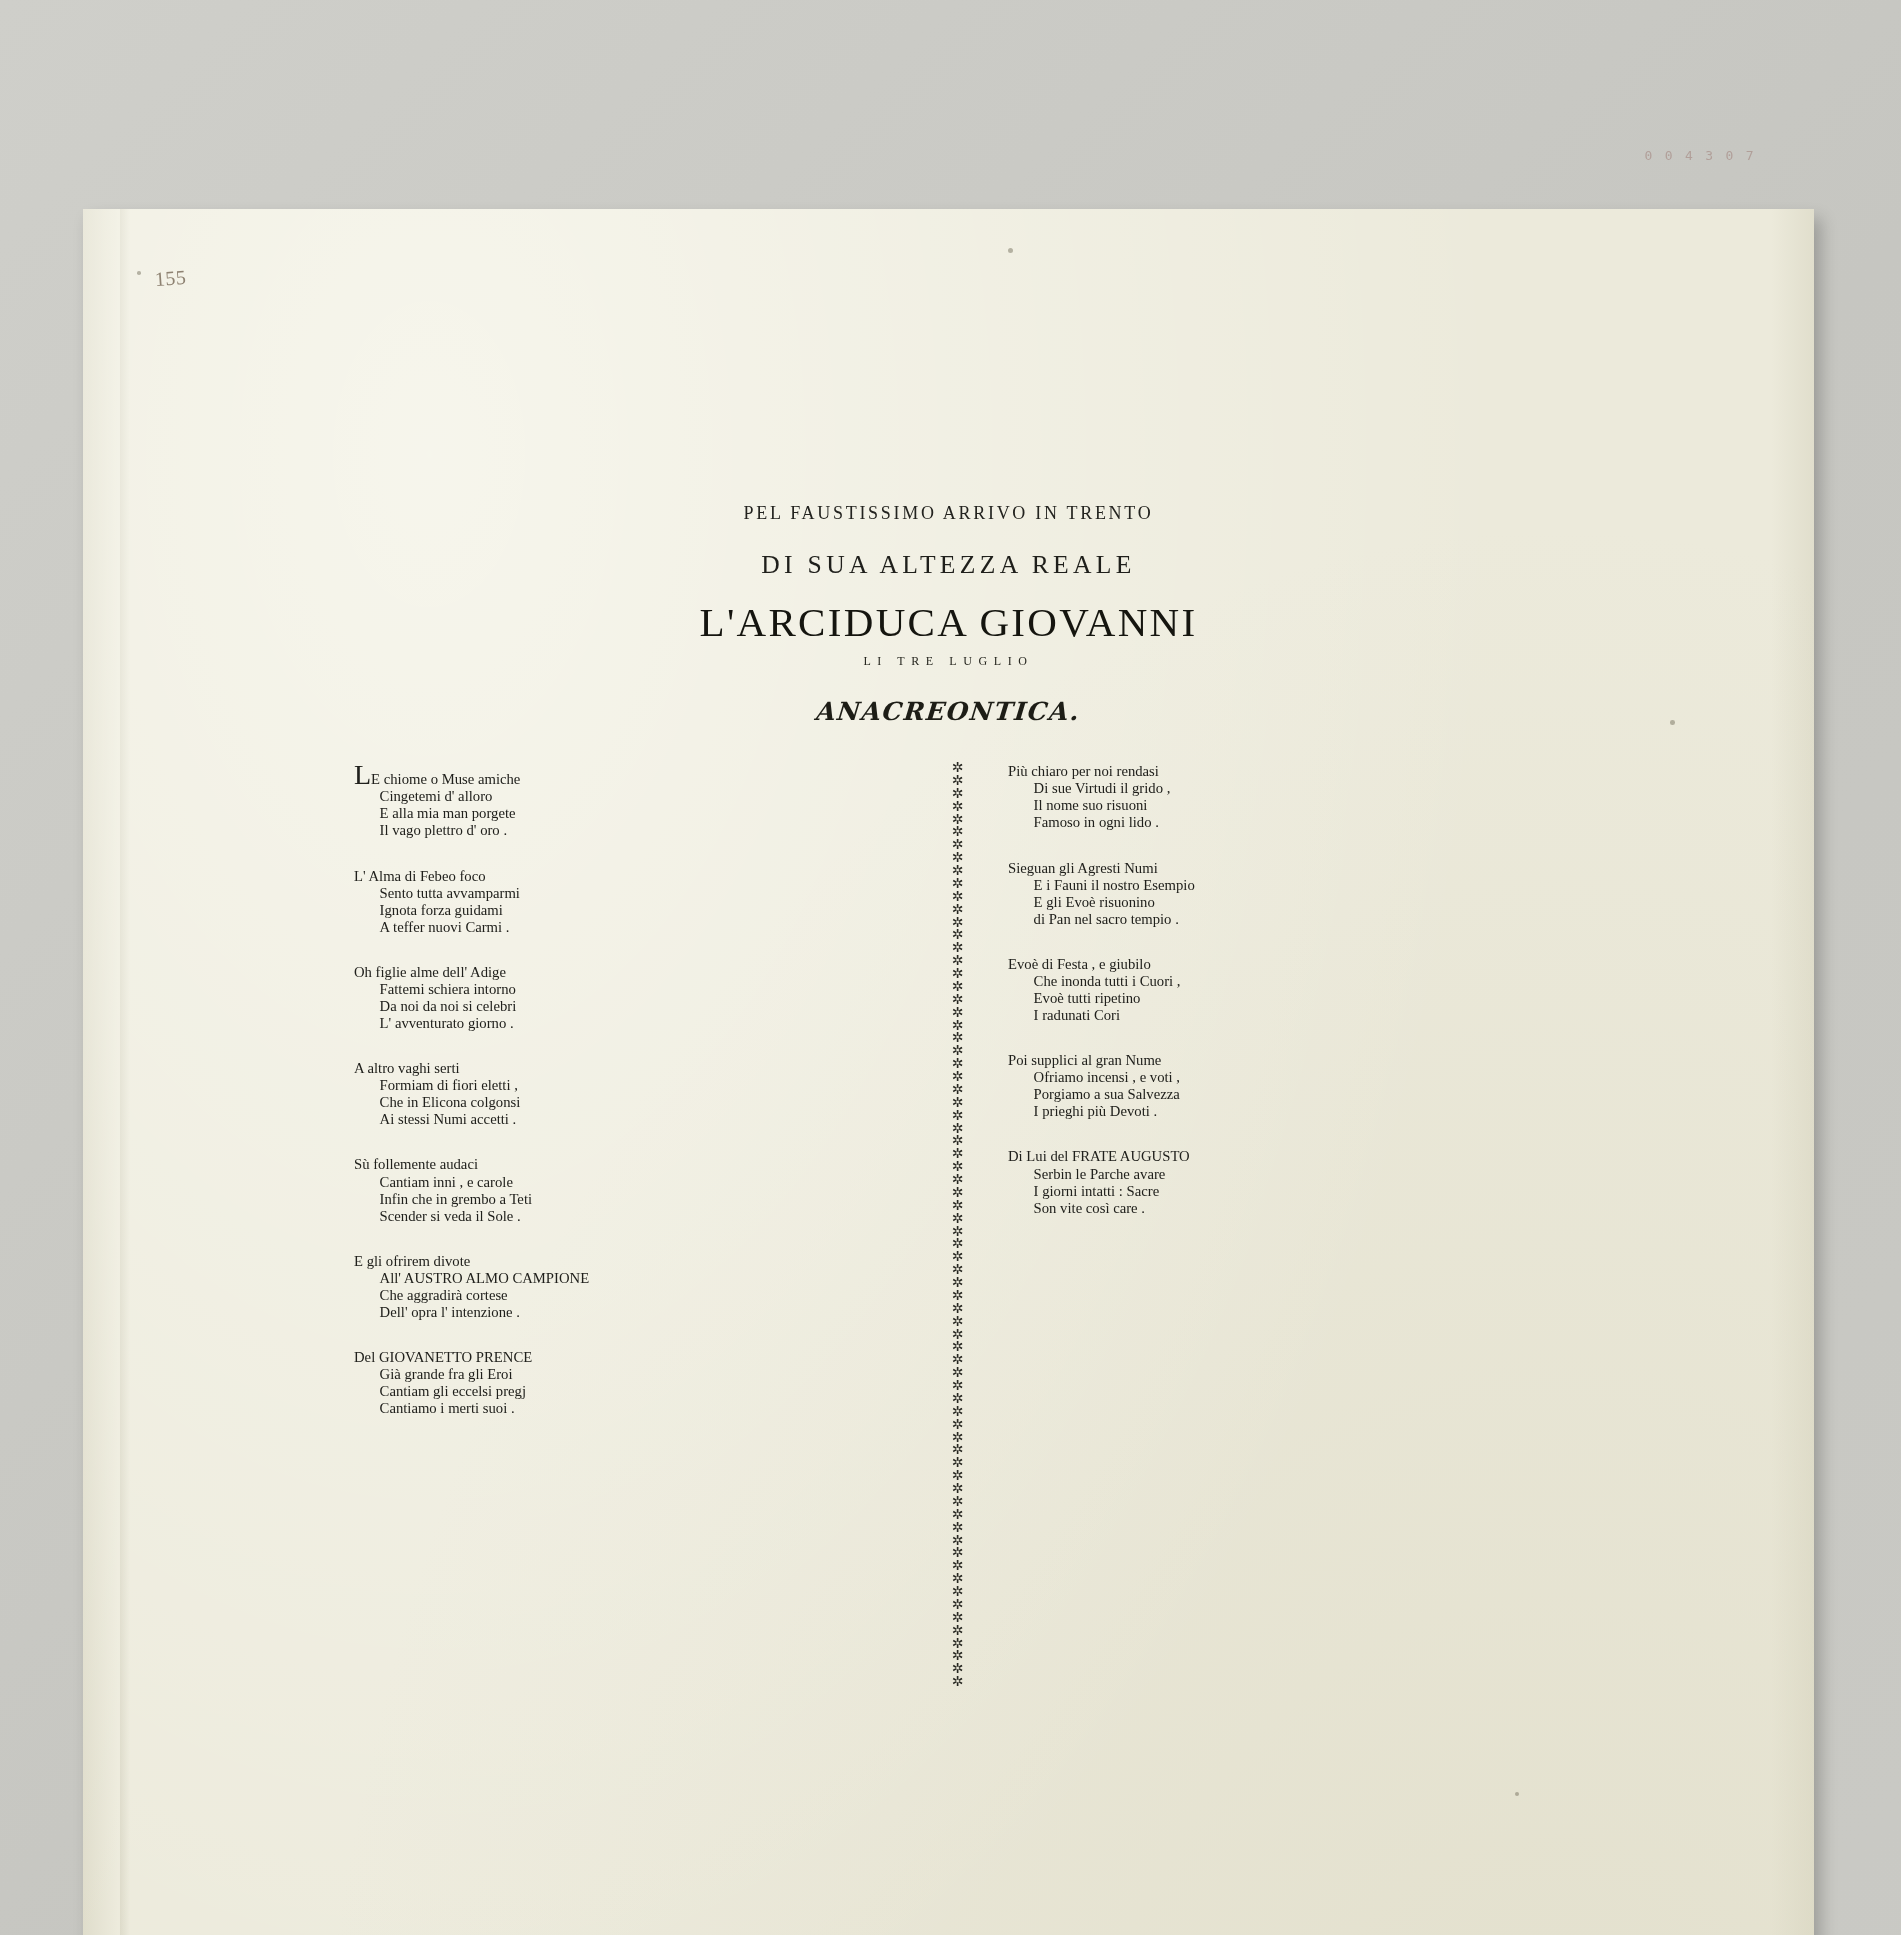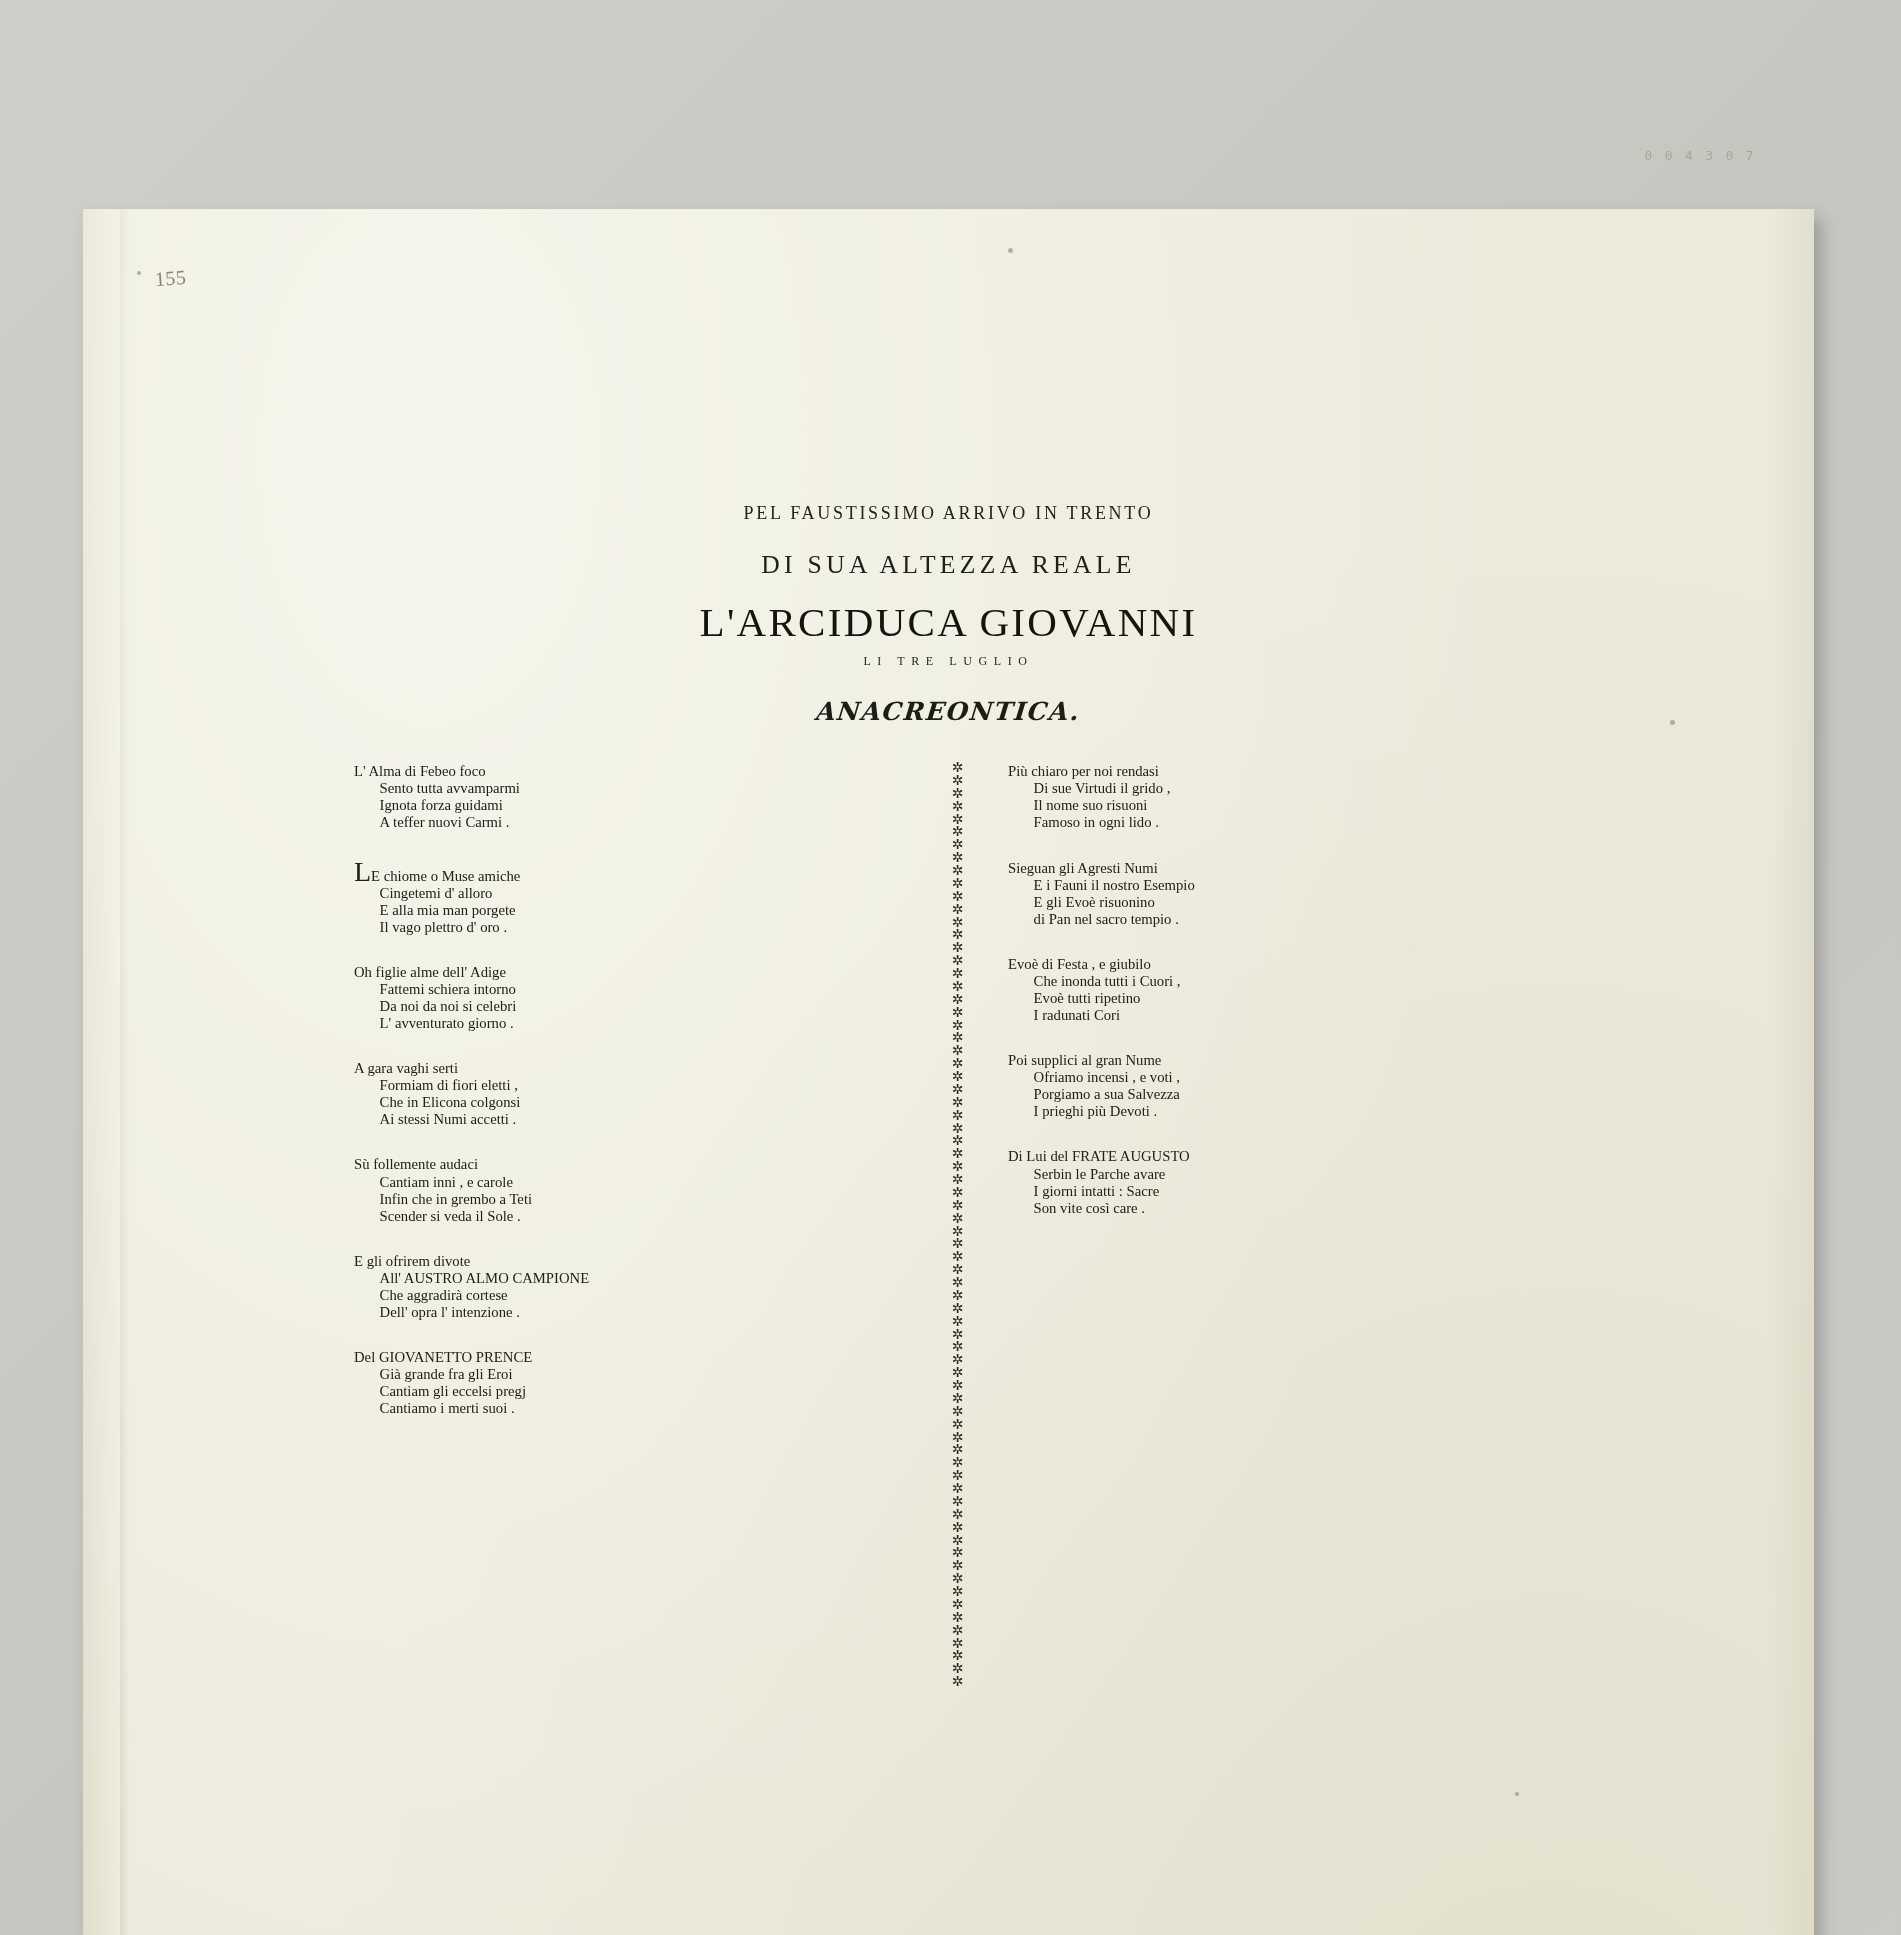--- a/index.html
+++ b/index.html
@@ -179,39 +179,39 @@
 
     <div class="title-block" id="t-line1">PEL  FAUSTISSIMO  ARRIVO  IN  TRENTO</div>
     <div class="title-block" id="t-line2">DI  SUA  ALTEZZA  REALE</div>
     <div class="title-block" id="t-line3">L'ARCIDUCA GIOVANNI</div>
     <div class="title-block" id="t-line4">LI   TRE   LUGLIO</div>
     <div class="title-block" id="t-anacreontica">ANACREONTICA.</div>
 
     <div id="poem-area">
       <div class="col" id="col-left">
           <div class="stanza">
+            <div class="ln"><span class="dropcap">L</span>E chiome o Muse amiche</div>
+            <div class="ln ind">Cingetemi d' alloro</div>
+            <div class="ln ind">E alla mia man porgete</div>
+            <div class="ln ind">Il vago plettro d' oro .</div>
+          </div>
+          <div class="stanza">
             <div class="ln">L' Alma di Febeo foco</div>
             <div class="ln ind">Sento tutta avvamparmi</div>
             <div class="ln ind">Ignota forza guidami</div>
             <div class="ln ind">A teffer nuovi Carmi .</div>
           </div>
           <div class="stanza">
-            <div class="ln"><span class="dropcap">L</span>E chiome o Muse amiche</div>
-            <div class="ln ind">Cingetemi d' alloro</div>
-            <div class="ln ind">E alla mia man porgete</div>
-            <div class="ln ind">Il vago plettro d' oro .</div>
-          </div>
-          <div class="stanza">
             <div class="ln">Oh figlie alme dell' Adige</div>
             <div class="ln ind">Fattemi schiera intorno</div>
             <div class="ln ind">Da noi da noi si celebri</div>
             <div class="ln ind">L' avventurato giorno .</div>
           </div>
           <div class="stanza">
-            <div class="ln">A gara vaghi serti</div>
+            <div class="ln">A altro vaghi serti</div>
             <div class="ln ind">Formiam di fiori eletti ,</div>
             <div class="ln ind">Che in Elicona colgonsi</div>
             <div class="ln ind">Ai stessi Numi accetti .</div>
           </div>
           <div class="stanza">
             <div class="ln">Sù follemente audaci</div>
             <div class="ln ind">Cantiam inni , e carole</div>
             <div class="ln ind">Infin che in grembo a Teti</div>
             <div class="ln ind">Scender si veda il Sole .</div>
           </div>

